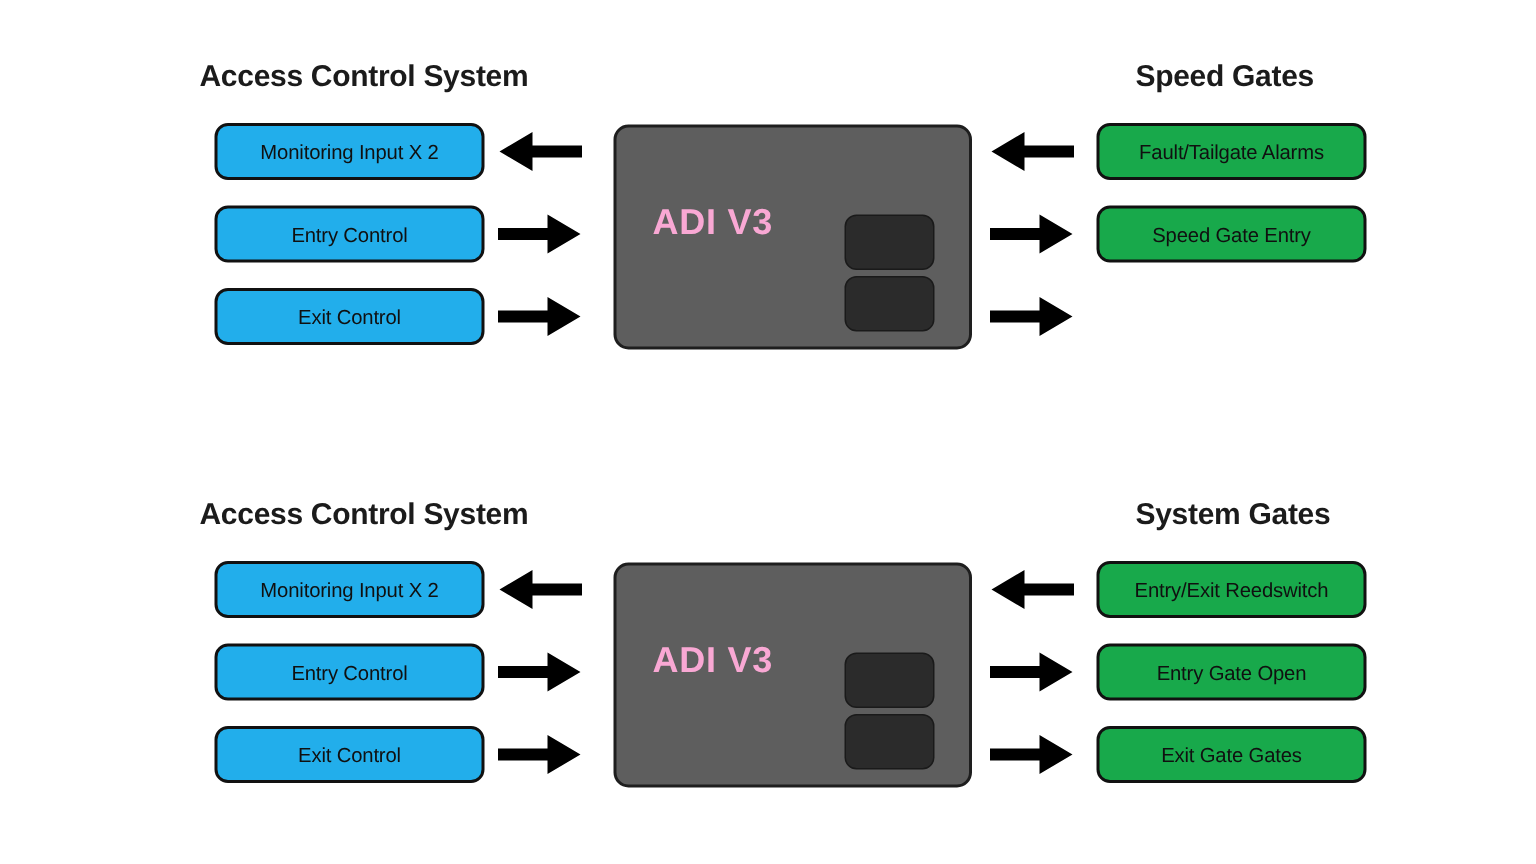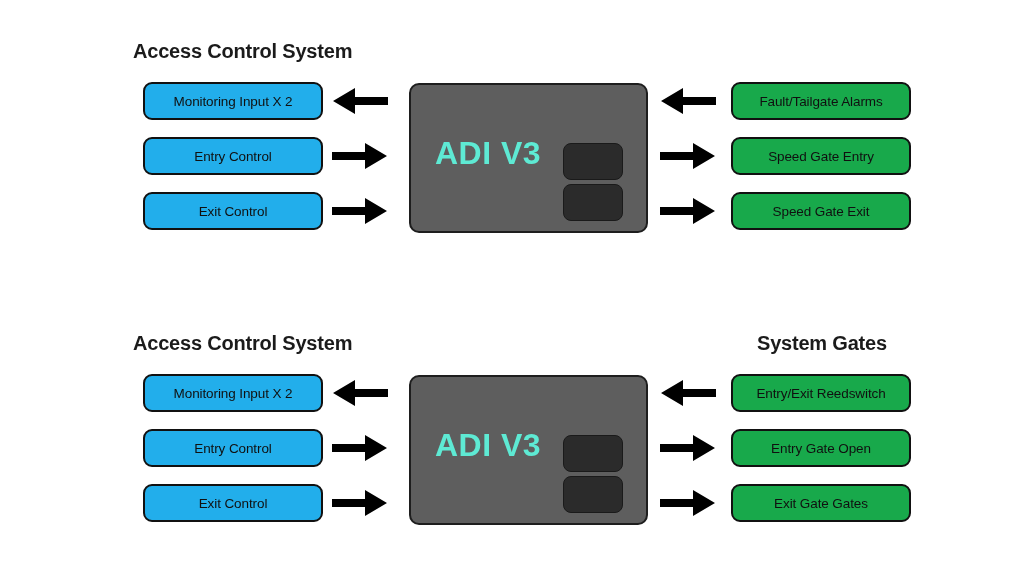--- a/index.html
+++ b/index.html
@@ -72,23 +72,23 @@
     height: 150px;
     background: #5E5E5E;
     border: 2px solid #1e1e1e;
     border-radius: 10px;
     box-sizing: border-box;
   }
   .device-label {
     position: absolute;
     left: 24px;
     top: 50px;
-    font-size: 32px;
+    font-size: 24px;
     font-weight: bold;
-    color: #5eead4;
+    color: #f9a8d4;
     letter-spacing: 0.5px;
   }
   .device-btn {
     position: absolute;
     left: 152px;
     width: 60px;
     height: 37px;
     background: #2B2B2B;
     border: 1px solid #1a1a1a;
     border-radius: 8px;
@@ -109,20 +109,21 @@
   .arrow.row-0 { top: 56px; }
   .arrow.row-1 { top: 111px; }
   .arrow.row-2 { top: 166px; }
 </style>
 </head>
 <body>
 
 <div class="diagram" id="diagram-top">
 
   <div class="heading heading-left">Access Control System</div>
+  <div class="heading heading-right">Speed Gates</div>
 
   <div class="node node-left node-blue row-0">Monitoring Input X 2</div>
   <div class="node node-left node-blue row-1">Entry Control</div>
   <div class="node node-left node-blue row-2">Exit Control</div>
 
   <div class="arrow arrow-left-group row-0">
     <svg viewBox="0 0 58 30">
         <path d="M57 11 H24 V2 L2 15 L24 28 V19 H57 Z" fill="#000"></path>
       </svg>
   </div>
@@ -154,21 +155,20 @@
       </svg>
   </div>
   <div class="arrow arrow-right-group row-2">
     <svg viewBox="0 0 58 30">
         <path d="M1 11 H34 V2 L56 15 L34 28 V19 H1 Z" fill="#000"></path>
       </svg>
   </div>
 
   <div class="node node-right node-green row-1">Speed Gate Entry</div>
   <div class="node node-right node-green row-0">Fault/Tailgate Alarms</div>
-  <div class="node node-right node-green row-2">Speed Gate Exit</div>
 </div>
 
 <div class="diagram" id="diagram-bottom">
 
   <div class="heading heading-left">Access Control System</div>
   <div class="heading heading-right">System Gates</div>
 
   <div class="node node-left node-blue row-0">Monitoring Input X 2</div>
   <div class="node node-left node-blue row-1">Entry Control</div>
   <div class="node node-left node-blue row-2">Exit Control</div>

